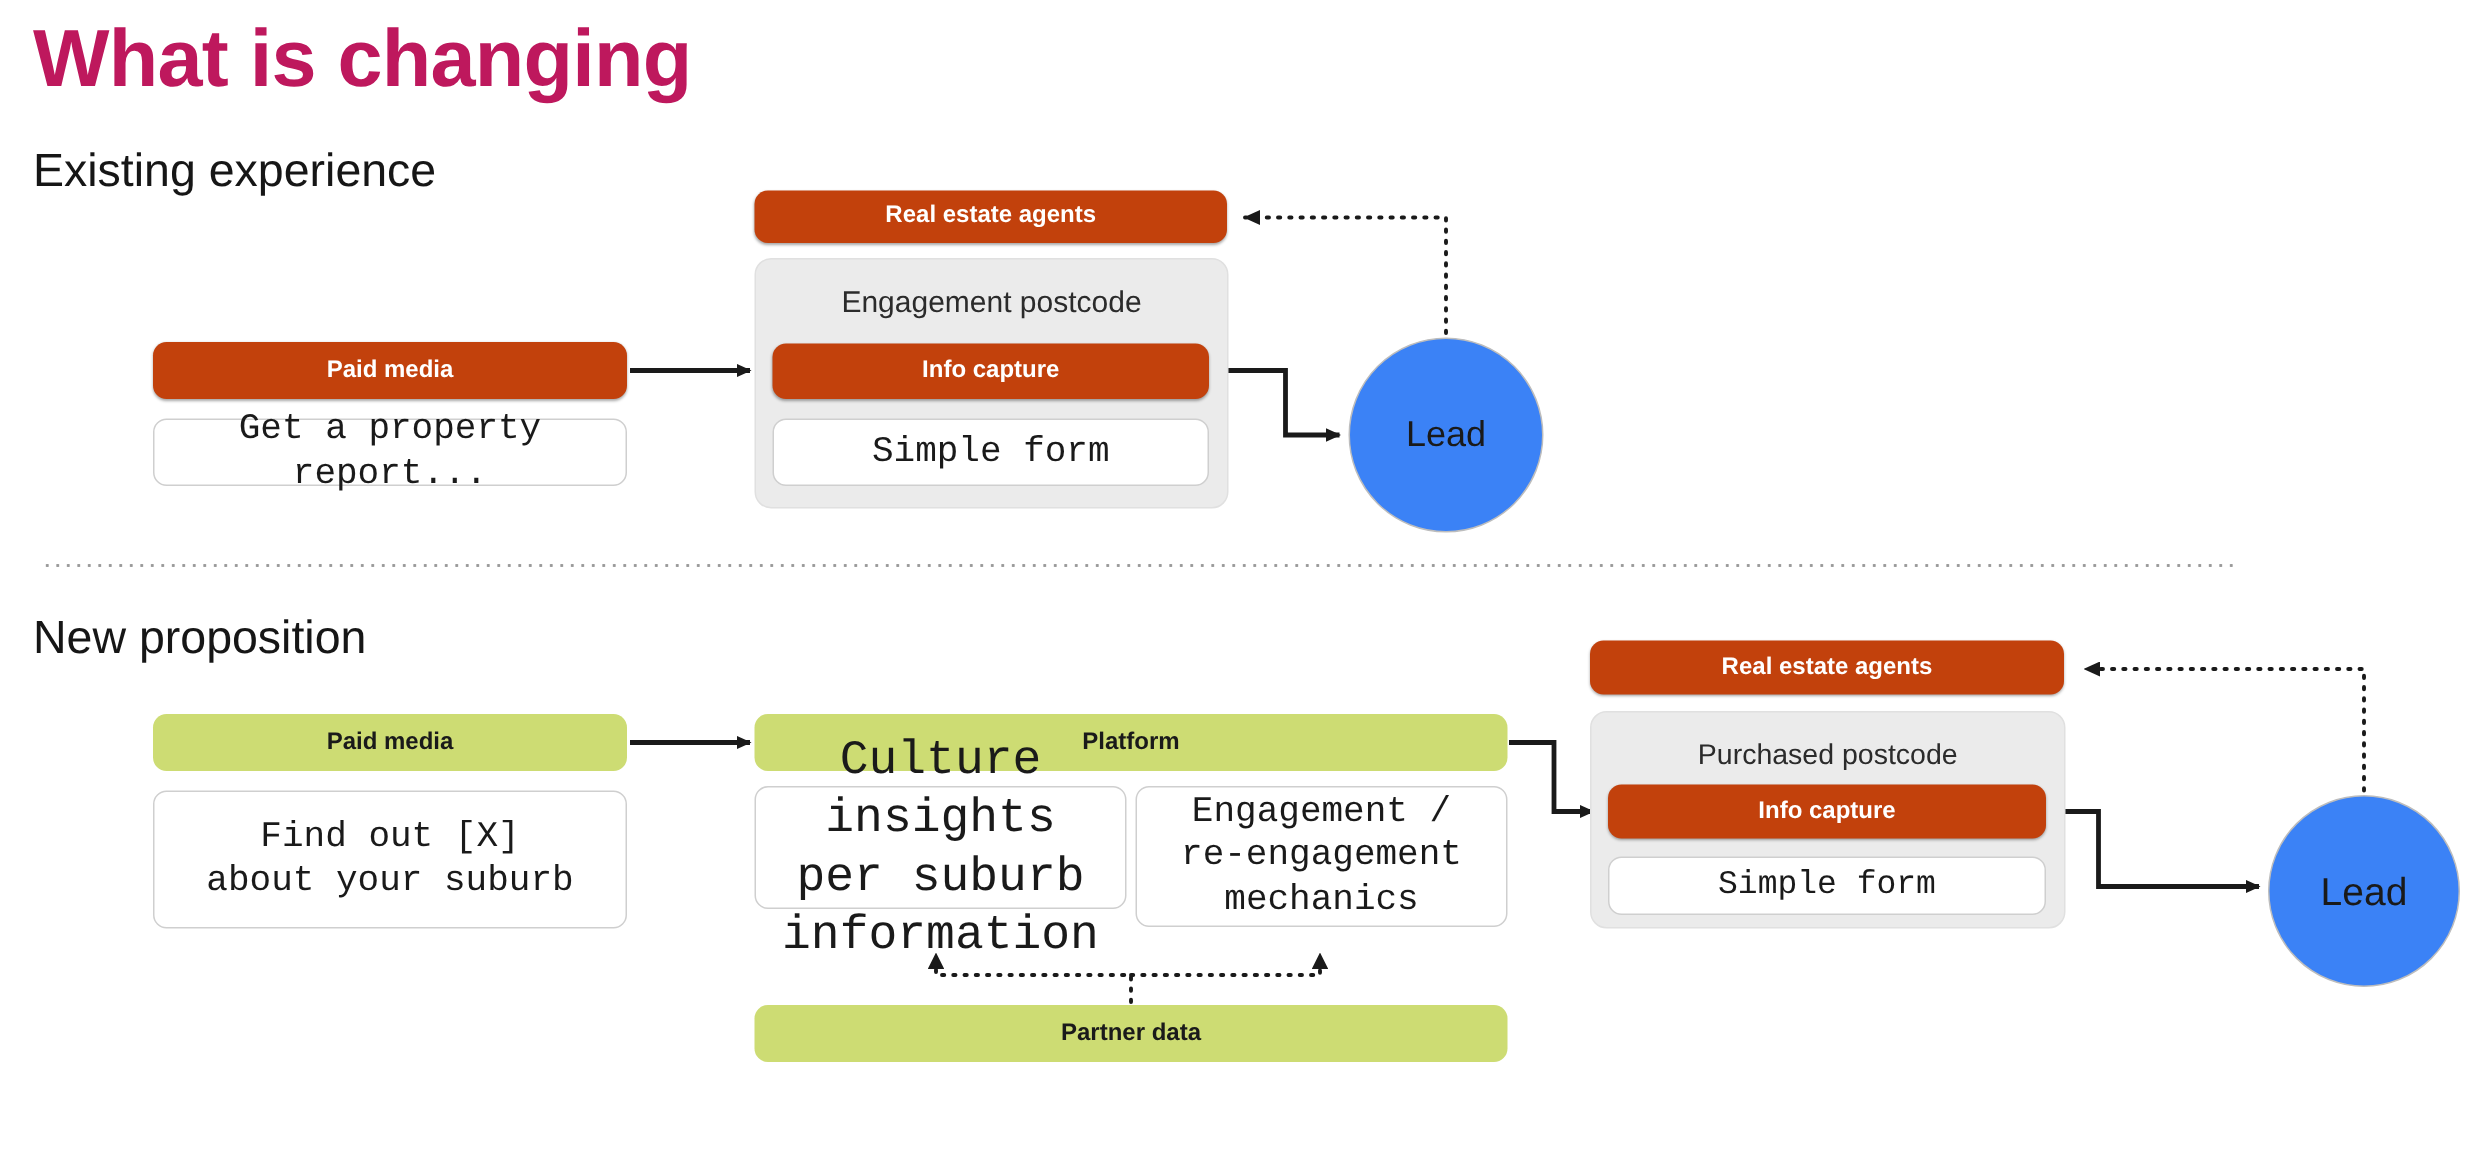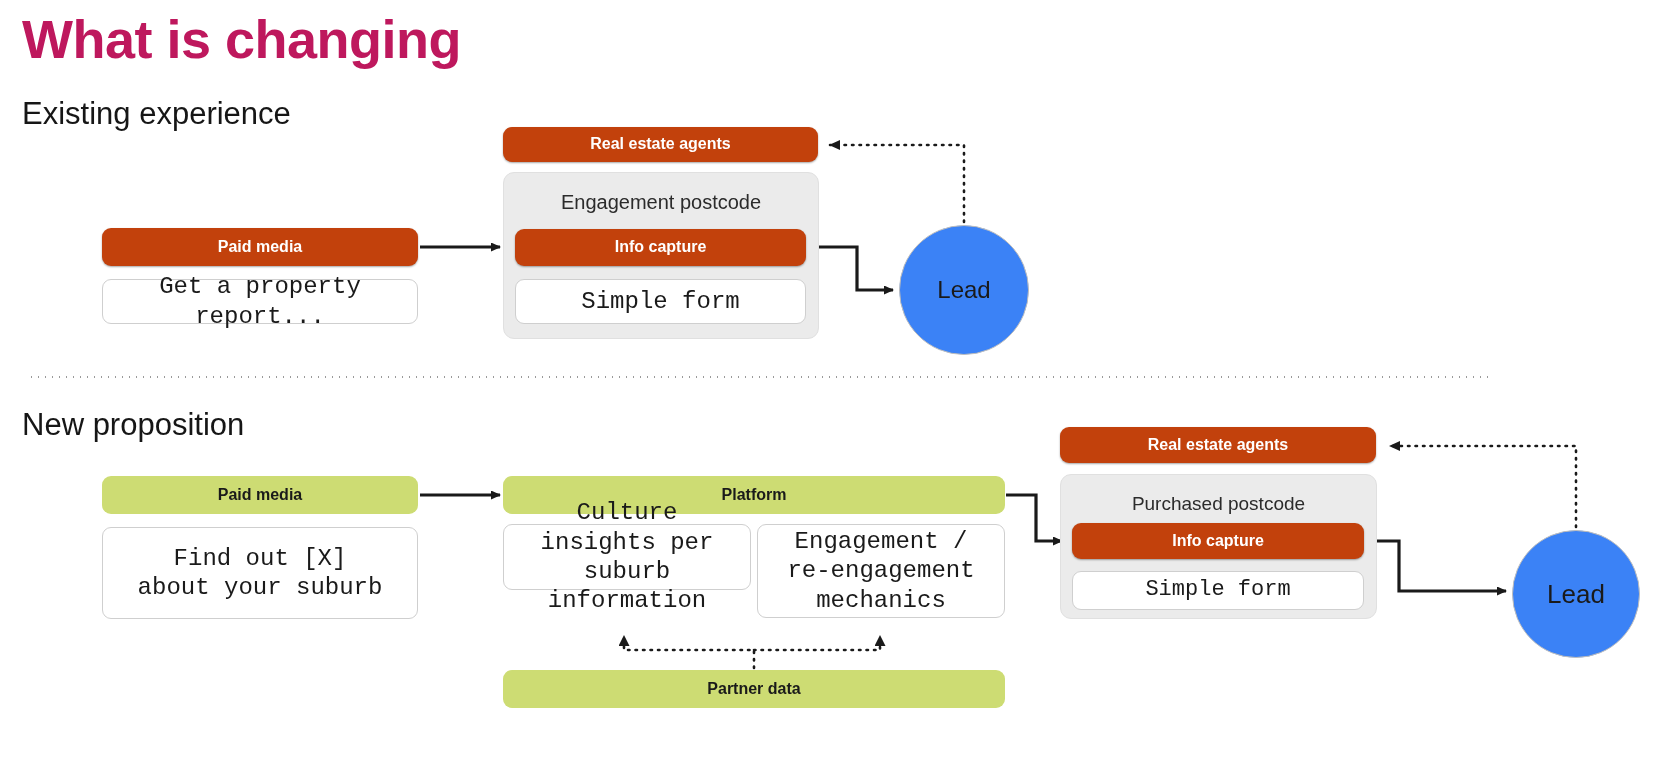--- a/index.html
+++ b/index.html
@@ -69,21 +69,21 @@
   #r1-info-capture{left:515px;top:229px;width:291px;height:37px;font-size:16px;}
   #r1-simple-form{left:515px;top:279px;width:291px;height:45px;font-size:24px;}
 
   #r1-lead{left:899px;top:225px;width:130px;height:130px;font-size:24px;}
 
   
   #r2-paid-media{left:102px;top:476px;width:316px;height:38px;font-size:16px;}
   #r2-paid-media-sub{left:102px;top:527px;width:316px;height:92px;font-size:24px;padding:0 28px;}
 
   #r2-platform{left:503px;top:476px;width:502px;height:38px;font-size:16px;}
-  #r2-culture{left:503px;top:524px;width:248px;height:66px;font-size:24px;padding:0 10px;}
+  #r2-culture{left:503px;top:524px;width:248px;height:82px;font-size:32px;padding:0 10px;}
   #r2-engagement{left:757px;top:524px;width:248px;height:94px;font-size:24px;padding:0 10px;}
   #r2-partner{left:503px;top:670px;width:502px;height:38px;font-size:16px;}
 
   #r2-agents{left:1060px;top:427px;width:316px;height:36px;font-size:16px;}
   #r2-panel{left:1060px;top:474px;width:317px;height:145px;}
   #r2-panel-label{left:1060px;top:491px;width:317px;height:26px;font-size:19px;}
   #r2-info-capture{left:1072px;top:523px;width:292px;height:36px;font-size:16px;}
   #r2-simple-form{left:1072px;top:571px;width:292px;height:39px;font-size:22px;}
 
   #r2-lead{left:1512px;top:530px;width:128px;height:128px;font-size:26px;}

